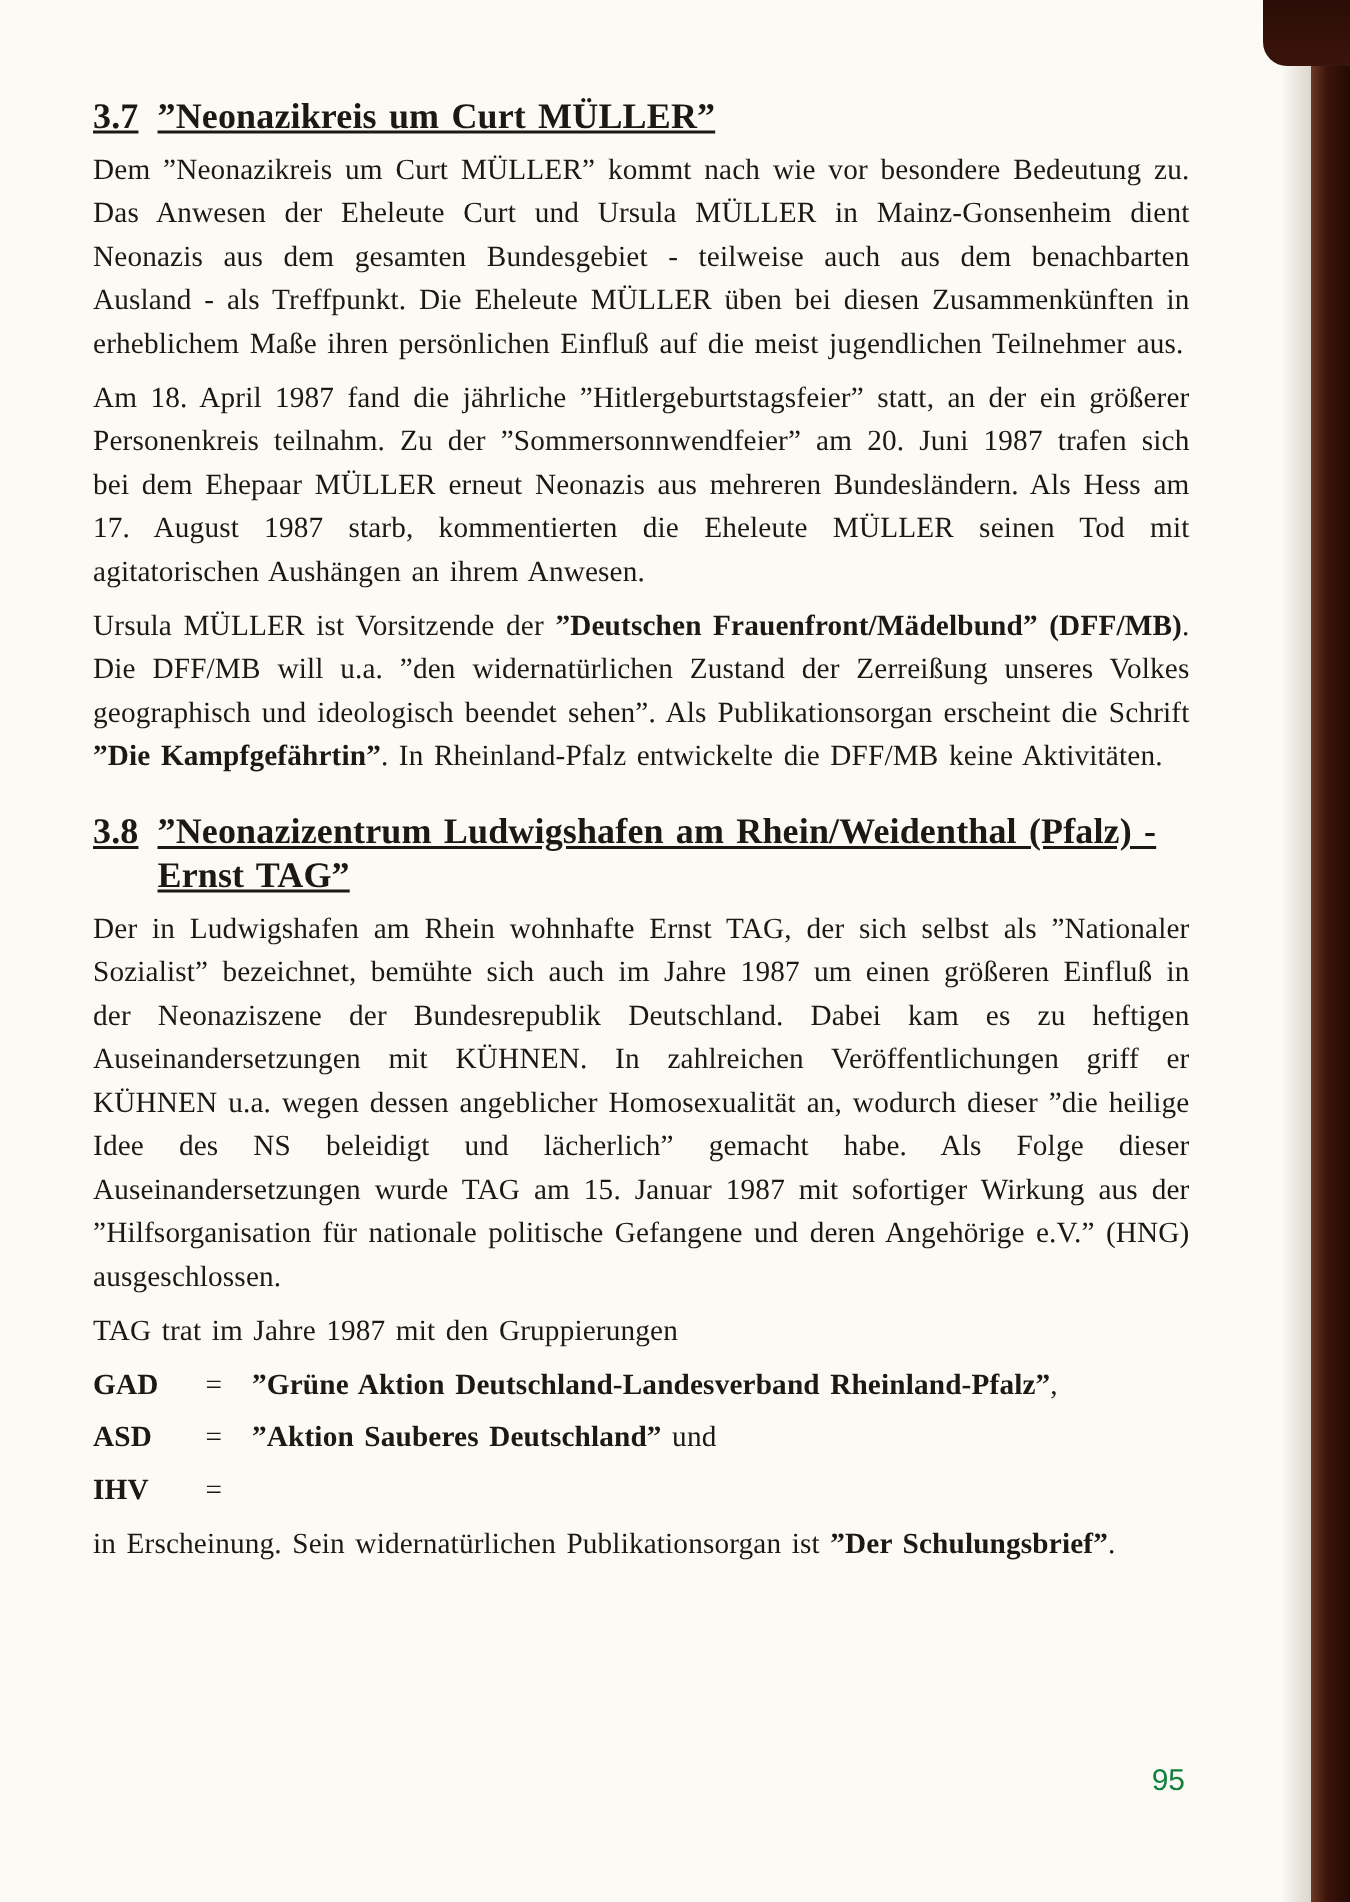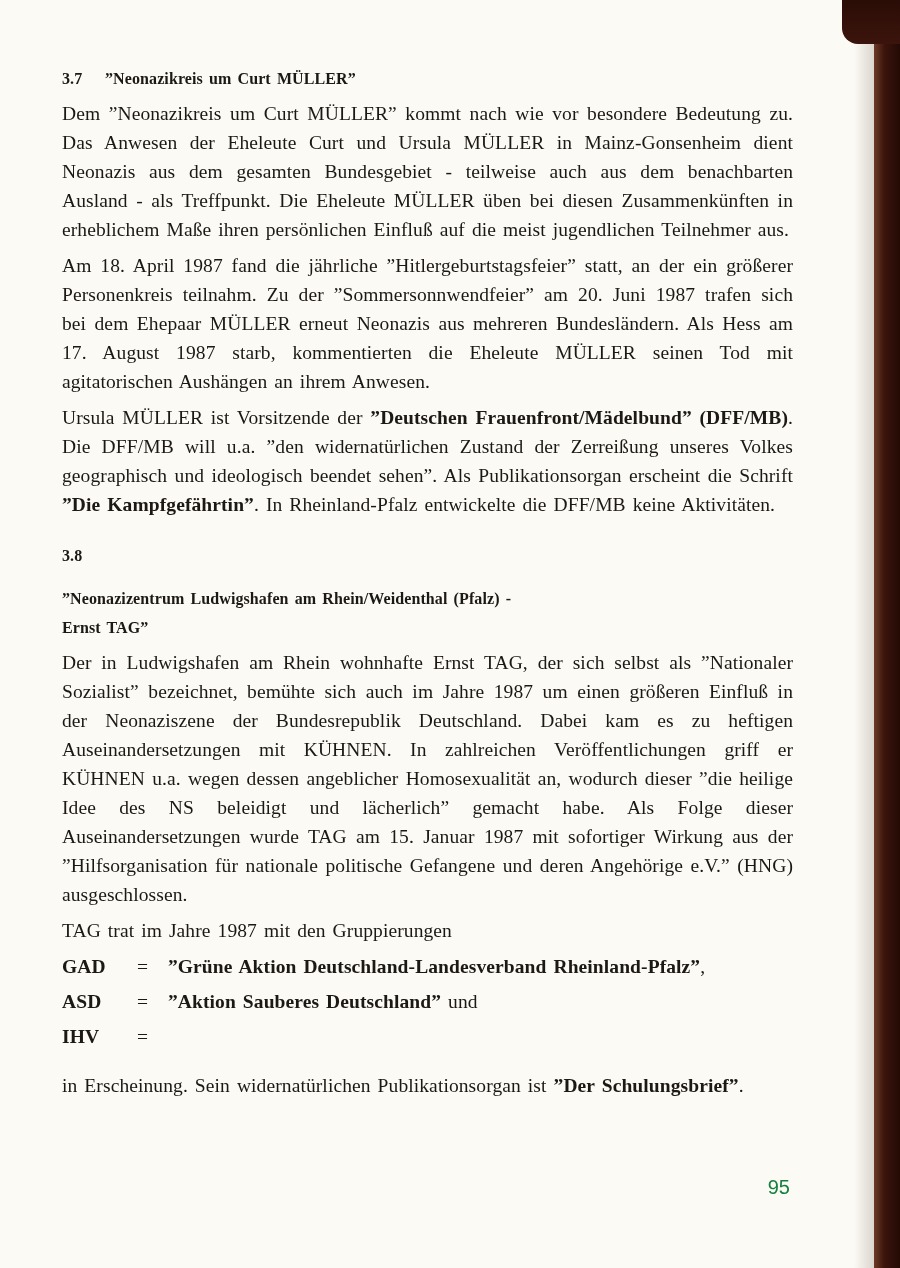--- a/index.html
+++ b/index.html
@@ -23,31 +23,32 @@
       top: 64px;
       width: 731px;
       font-size: 19.5px;
       line-height: 29px;
       text-align: justify;
       word-spacing: 2px;
       letter-spacing: 0.1px;
     }
     .heading {
       display: flex;
-      font-size: 16px;
+      font-size: 24px;
       font-weight: bold;
       margin: 0 0 6px 0;
       text-align: left;
+      text-decoration: underline;
     }
     .h-num { flex: 0 0 43px; }
     .h-text { flex: 1; }
-    .h38 { margin-top: 22px; margin-bottom: 6px; flex-direction: column; }
+    .h38 { margin-top: 22px; margin-bottom: 6px; }
     .para { margin: 0 0 7px 0; }
     strong { font-weight: bold; }
-    .deflist { margin: 1px 0 20px 0; }
+    .deflist { margin: 1px 0 7px 0; }
     .defrow { display: flex; margin-bottom: 6px; }
     .d-abbr { flex: 0 0 75px; font-weight: bold; }
     .d-eq   { flex: 0 0 31px; }
     .d-text { flex: 1; text-align: justify; }
     .page-number {
       position: absolute;
       top: 1176px;
       right: 110px;
       font-size: 20px;
       font-family: Liberation Sans, sans-serif;

